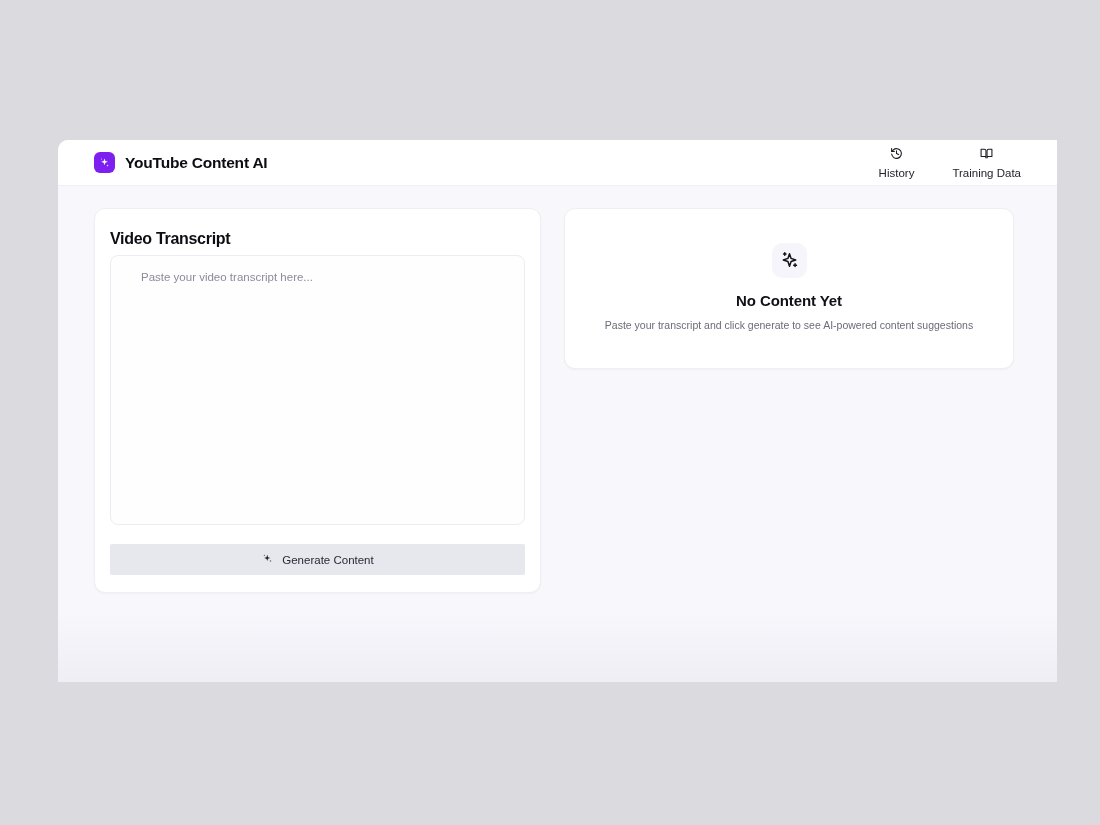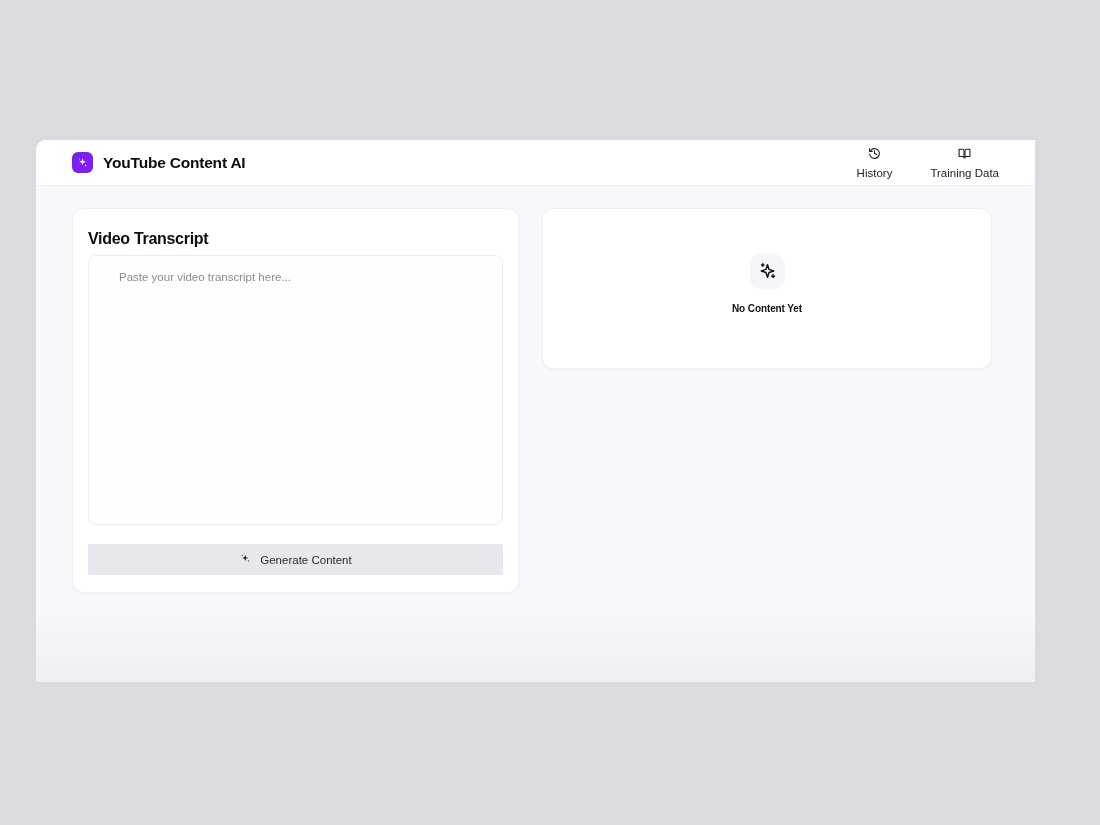--- a/index.html
+++ b/index.html
@@ -6,21 +6,21 @@
   html, body {
     width:1100px; height:825px;
     background:#dbdade;
     font-family:"Liberation Sans", sans-serif;
     overflow:hidden;
   }
 
   
   .window {
     position:absolute;
-    left:36px; top:140px;
+    left:58px; top:140px;
     width:999px; height:542px;
     background:#f7f7fc;
     border-top-left-radius:10px;
     overflow:hidden;
   }
 
   
   .app-header {
     height:46px;
     background:#ffffff;
@@ -142,21 +142,21 @@
     padding:10px 20px;
   }
   .empty-icon {
     width:35px; height:35px;
     border-radius:10px;
     background:#f6f5fb;
     display:flex; align-items:center; justify-content:center;
     margin-bottom:14px;
   }
   .empty-title {
-    font-size:10px;
+    font-size:15px;
     font-weight:bold;
     color:#101017;
     margin-bottom:9px;
     letter-spacing:-0.1px;
   }
   .empty-desc {
     font-size:10.5px;
     color:#6b6b79;
     text-align:center;
     line-height:1.45;
@@ -228,17 +228,18 @@
 
       <div class="card output-card">
         <div class="empty-icon">
           <svg width="21" height="21" viewBox="0 0 24 24" fill="none" stroke="#121219" stroke-width="1.7" stroke-linecap="round" stroke-linejoin="round">
             <path d="M12 4.3 13.8 9.6 19.1 11.4 13.8 13.2 12 18.5 10.2 13.2 4.9 11.4 10.2 9.6 Z"></path>
             <path d="M18.4 15.7v3.2M16.8 17.3h3.2"></path>
             <path d="M6.6 3.2v2.8M5.2 4.6h2.8"></path>
           </svg>
         </div>
         <div class="empty-title">No Content Yet</div>
+        <div class="empty-desc">Paste your transcript and click generate to see AI-powered content suggestions</div>
       </div>
 
     </div>
   </div>
 </div>
 
 </body></html>

